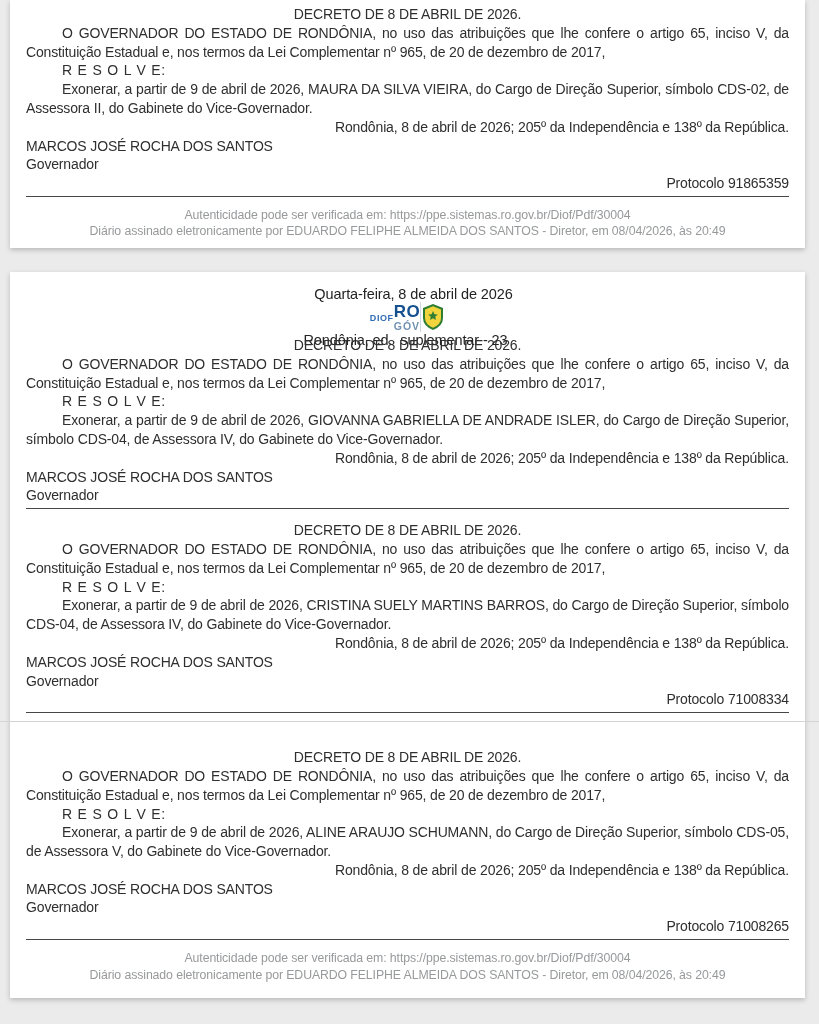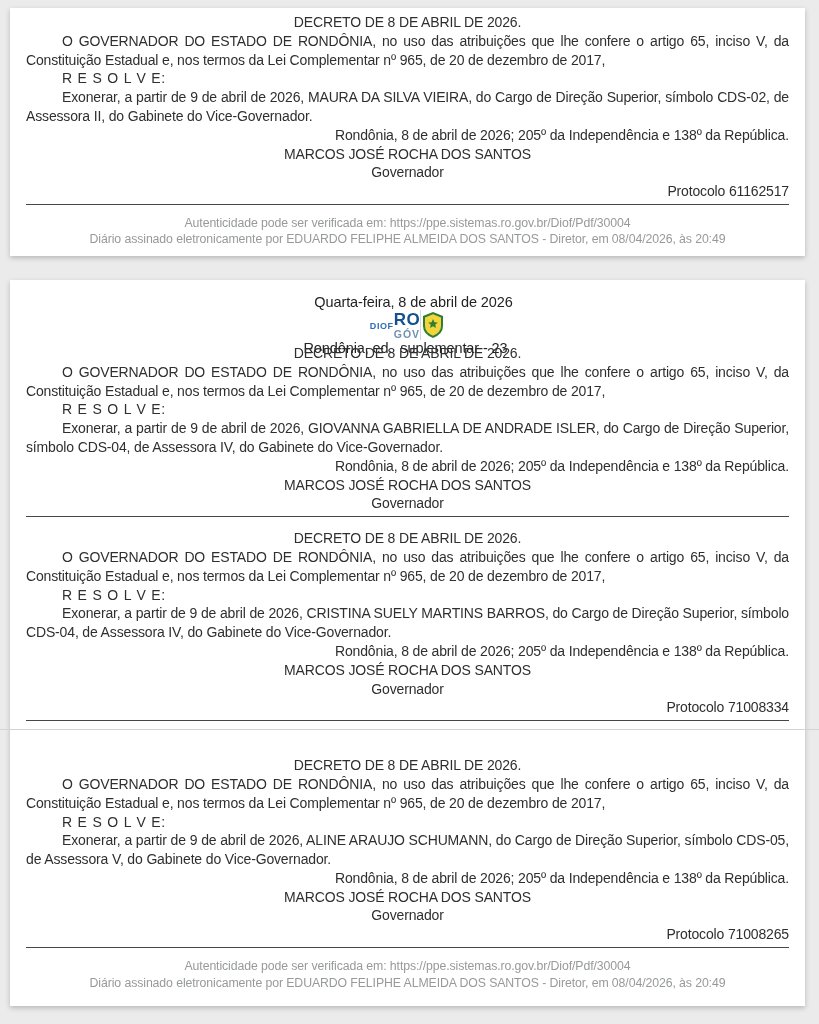--- a/index.html
+++ b/index.html
@@ -8,40 +8,40 @@
   body {
     width: 819px; height: 1024px;
     background: #ebebeb;
     overflow: hidden;
     font-family: "Liberation Sans", sans-serif;
     color: #2f2f2f;
     -webkit-font-smoothing: antialiased;
   }
   .sheet {
     background: #ffffff;
-    margin: 8px 14px 0 10px;
+    margin: 0 14px 0 10px;
     box-shadow: 0 2px 5px rgba(0,0,0,0.22);
     position: relative;
   }
   .sheet-1 { padding: 5px 16px 8px; }
   .sheet-2 { margin-top: 24px; padding: 14px 16px 15px; min-height: 708px; box-sizing: border-box; }
 
   
   .decree {
     font-size: 14px;
     line-height: 18.8px;
     letter-spacing: -0.15px;
     border-bottom: 1px solid #474747;
     padding-bottom: 3px;
   }
   .d-title { text-align: center; }
   .para    { text-align: justify; text-indent: 36px; margin: 0; }
   .resolve { text-indent: 36px; letter-spacing: 0.8px; }
   .dateline{ text-indent: 36px; text-align: right; }
-  .sig-name, .sig-role { text-align: center; }
+  .sig-name, .sig-role { }
   .protocol { text-align: right; }
 
   .m-d2 { margin-top: 8px; }
   .m-d3 { margin-top: 12px; }
   .m-d4 { margin-top: 26px; }
 
   
   .seam {
     border-top: 1px solid #d4d4d4;
     margin: 8px -30px 0 -26px;
@@ -95,21 +95,21 @@
 <div class="sheet sheet-1">
 
   <div class="decree">
     <div class="d-title">DECRETO DE 8 DE ABRIL DE 2026.</div>
     <p class="para">O GOVERNADOR DO ESTADO DE RONDÔNIA, no uso das atribuições que lhe confere o artigo 65, inciso V, da Constituição Estadual e, nos termos da Lei Complementar nº 965, de 20 de dezembro de 2017,</p>
     <div class="resolve">R E S O L V E:</div>
     <p class="para">Exonerar, a partir de 9 de abril de 2026, MAURA DA SILVA VIEIRA, do Cargo de Direção Superior, símbolo CDS-02, de Assessora II, do Gabinete do Vice-Governador.</p>
     <div class="dateline">Rondônia, 8 de abril de 2026; 205º da Independência e 138º da República.</div>
     <div class="sig-name">MARCOS JOSÉ ROCHA DOS SANTOS</div>
     <div class="sig-role">Governador</div>
-    <div class="protocol">Protocolo 61162517</div>
+    <div class="protocol">Protocolo 91865359</div>
   </div>
 
   <div class="auth-footer">
     <div>Autenticidade pode ser verificada em: https://ppe.sistemas.ro.gov.br/Diof/Pdf/30004</div>
     <div>Diário assinado eletronicamente por EDUARDO FELIPHE ALMEIDA DOS SANTOS - Diretor, em 08/04/2026, às 20:49</div>
   </div>
 </div>
 
 <div class="sheet sheet-2">
 

